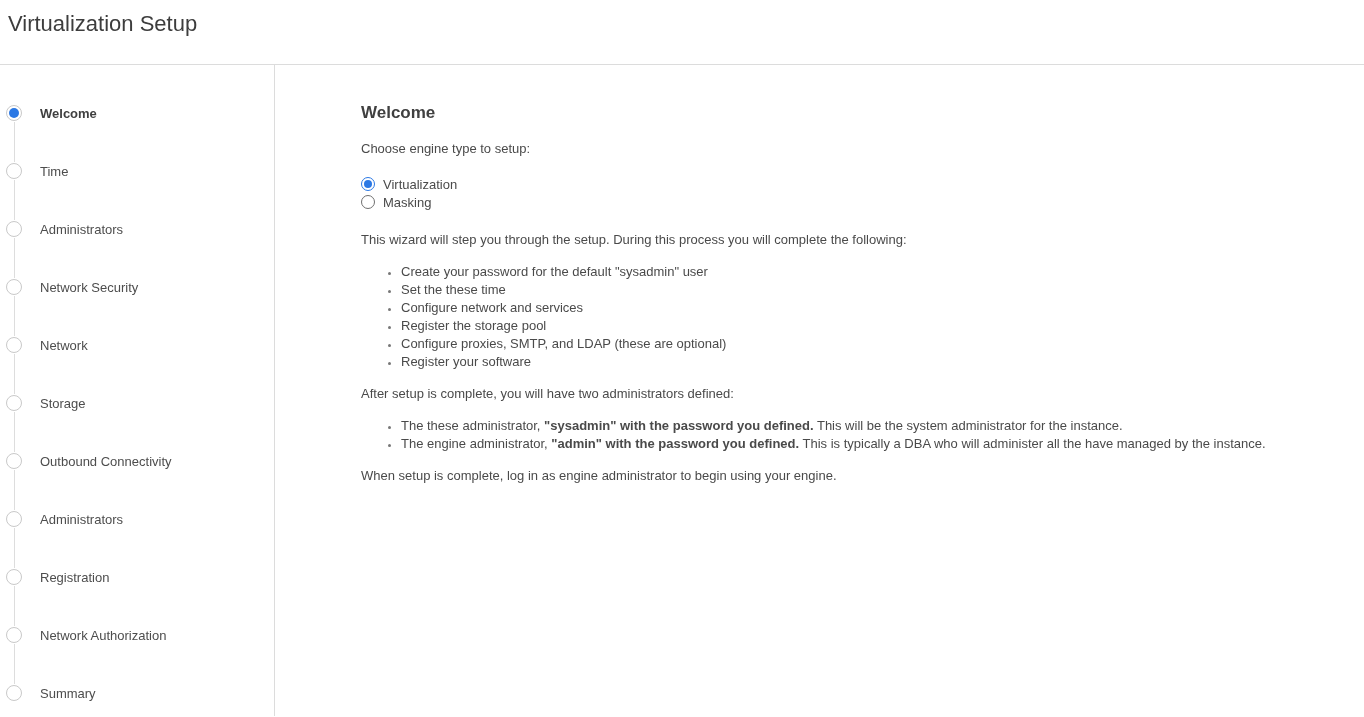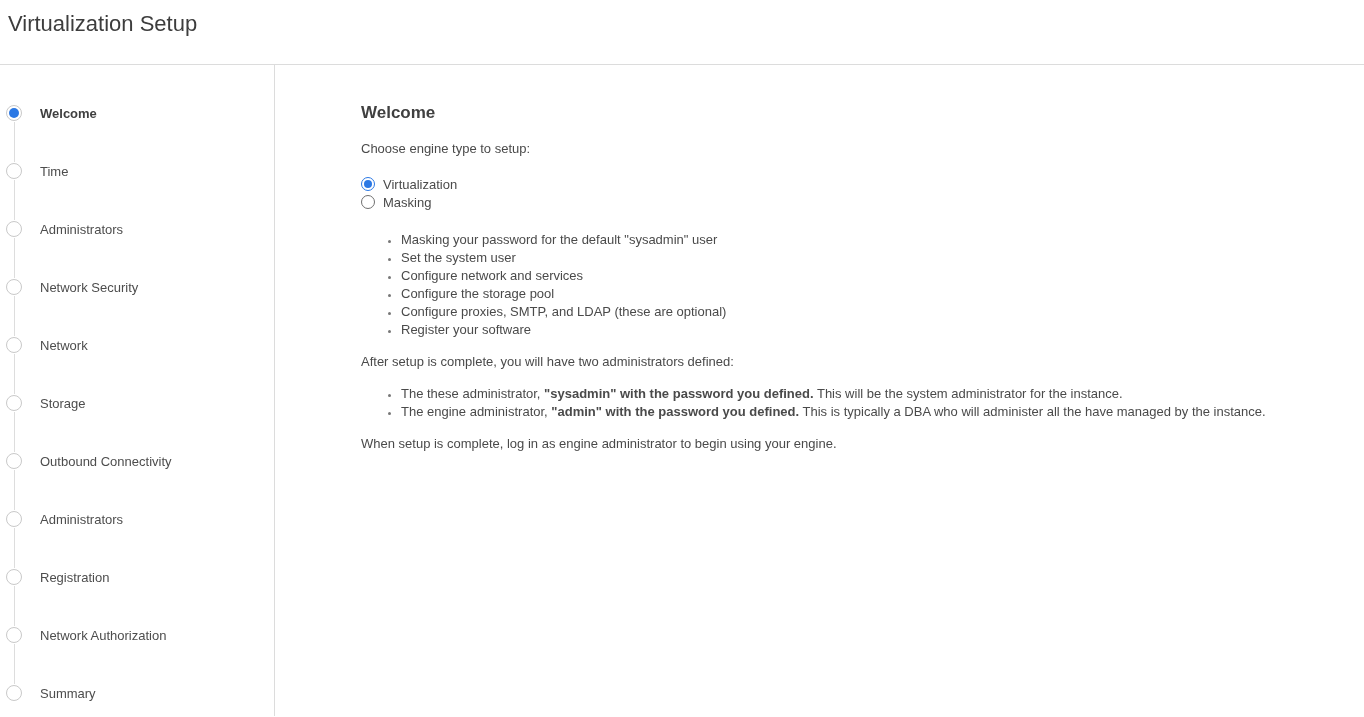--- a/index.html
+++ b/index.html
@@ -191,26 +191,27 @@
       <div class="radio-row">
         <span class="radio selected"></span>
         <span class="radio-label">Virtualization</span>
       </div>
       <div class="radio-row">
         <span class="radio"></span>
         <span class="radio-label">Masking</span>
       </div>
     </div>
 
+    <p>This wizard will step you through the setup. During this process you will complete the following:</p>
 
     <ul>
-      <li>Masking your password for the default "sysadmin" user</li>
-      <li>Set the system user</li>
+      <li>Create your password for the default "sysadmin" user</li>
+      <li>Set the these time</li>
       <li>Configure network and services</li>
-      <li>Configure the storage pool</li>
+      <li>Register the storage pool</li>
       <li>Configure proxies, SMTP, and LDAP (these are optional)</li>
       <li>Register your software</li>
     </ul>
 
     <p>After setup is complete, you will have two administrators defined:</p>
 
     <ul>
       <li><span>The these administrator, </span><b>"sysadmin" with the password you defined.</b><span> This will be the system administrator for the instance.</span></li>
       <li><span>The engine administrator, </span><b>"admin" with the password you defined.</b><span> This is typically a DBA who will administer all the have managed by the instance.</span></li>
     </ul>

